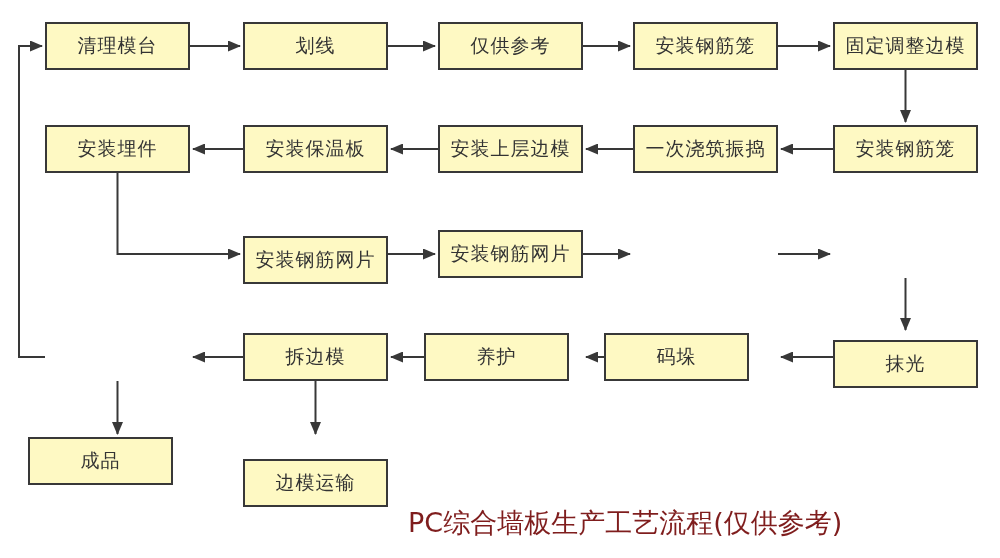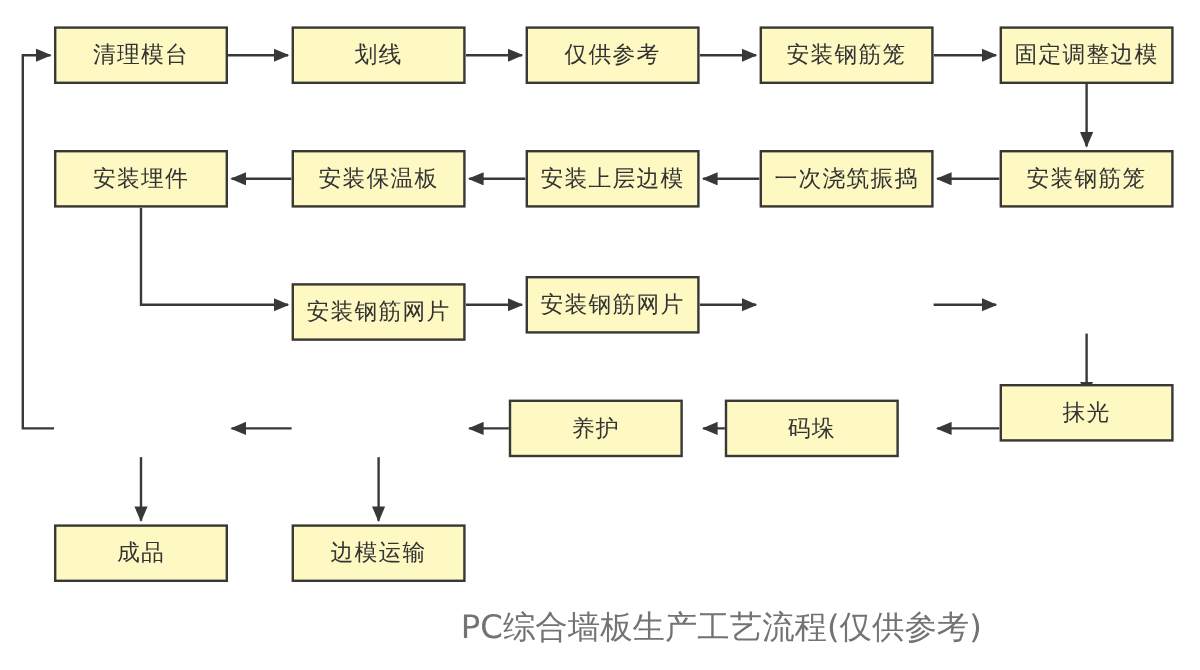--- a/index.html
+++ b/index.html
@@ -26,24 +26,24 @@
     display: flex;
     align-items: center;
     justify-content: center;
     font-size: 19px;
     letter-spacing: 1px;
     color: #333333;
     white-space: nowrap;
   }
   .diagram-title {
     position: absolute;
-    left: 384px;
+    left: 408px;
     top: 505px;
     font-size: 27px;
-    color: #737373;
+    color: #7f1d1d;
     white-space: nowrap;
   }
 </style>
 </head>
 <body>
 
 <div class="canvas">
 
   <svg class="connectors" viewBox="0 0 1000 558" xmlns="http://www.w3.org/2000/svg">
     <defs>
@@ -93,22 +93,23 @@
 
   <div class="node" style="left:833px; top:125px">安装钢筋笼</div>
   <div class="node" style="left:633px; top:125px">一次浇筑振捣</div>
   <div class="node" style="left:438px; top:125px">安装上层边模</div>
   <div class="node" style="left:243px; top:125px">安装保温板</div>
   <div class="node" style="left:45px;  top:125px">安装埋件</div>
 
   <div class="node" style="left:243px; top:236px">安装钢筋网片</div>
   <div class="node" style="left:438px; top:230px">安装钢筋网片</div>
 
-  <div class="node" style="left:833px; top:320px">抹光</div>
+  <div class="node" style="left:833px; top:340px">抹光</div>
   <div class="node" style="left:604px; top:333px">码垛</div>
   <div class="node" style="left:424px; top:333px">养护</div>
+  <div class="node" style="left:243px; top:333px">拆边模</div>
 
-  <div class="node" style="left:45px;  top:437px">成品</div>
-  <div class="node" style="left:243px; top:437px">边模运输</div>
+  <div class="node" style="left:28px;  top:437px">成品</div>
+  <div class="node" style="left:243px; top:459px">边模运输</div>
 
   <div class="diagram-title">PC综合墙板生产工艺流程(仅供参考)</div>
 
 </div>
 
 </body></html>

